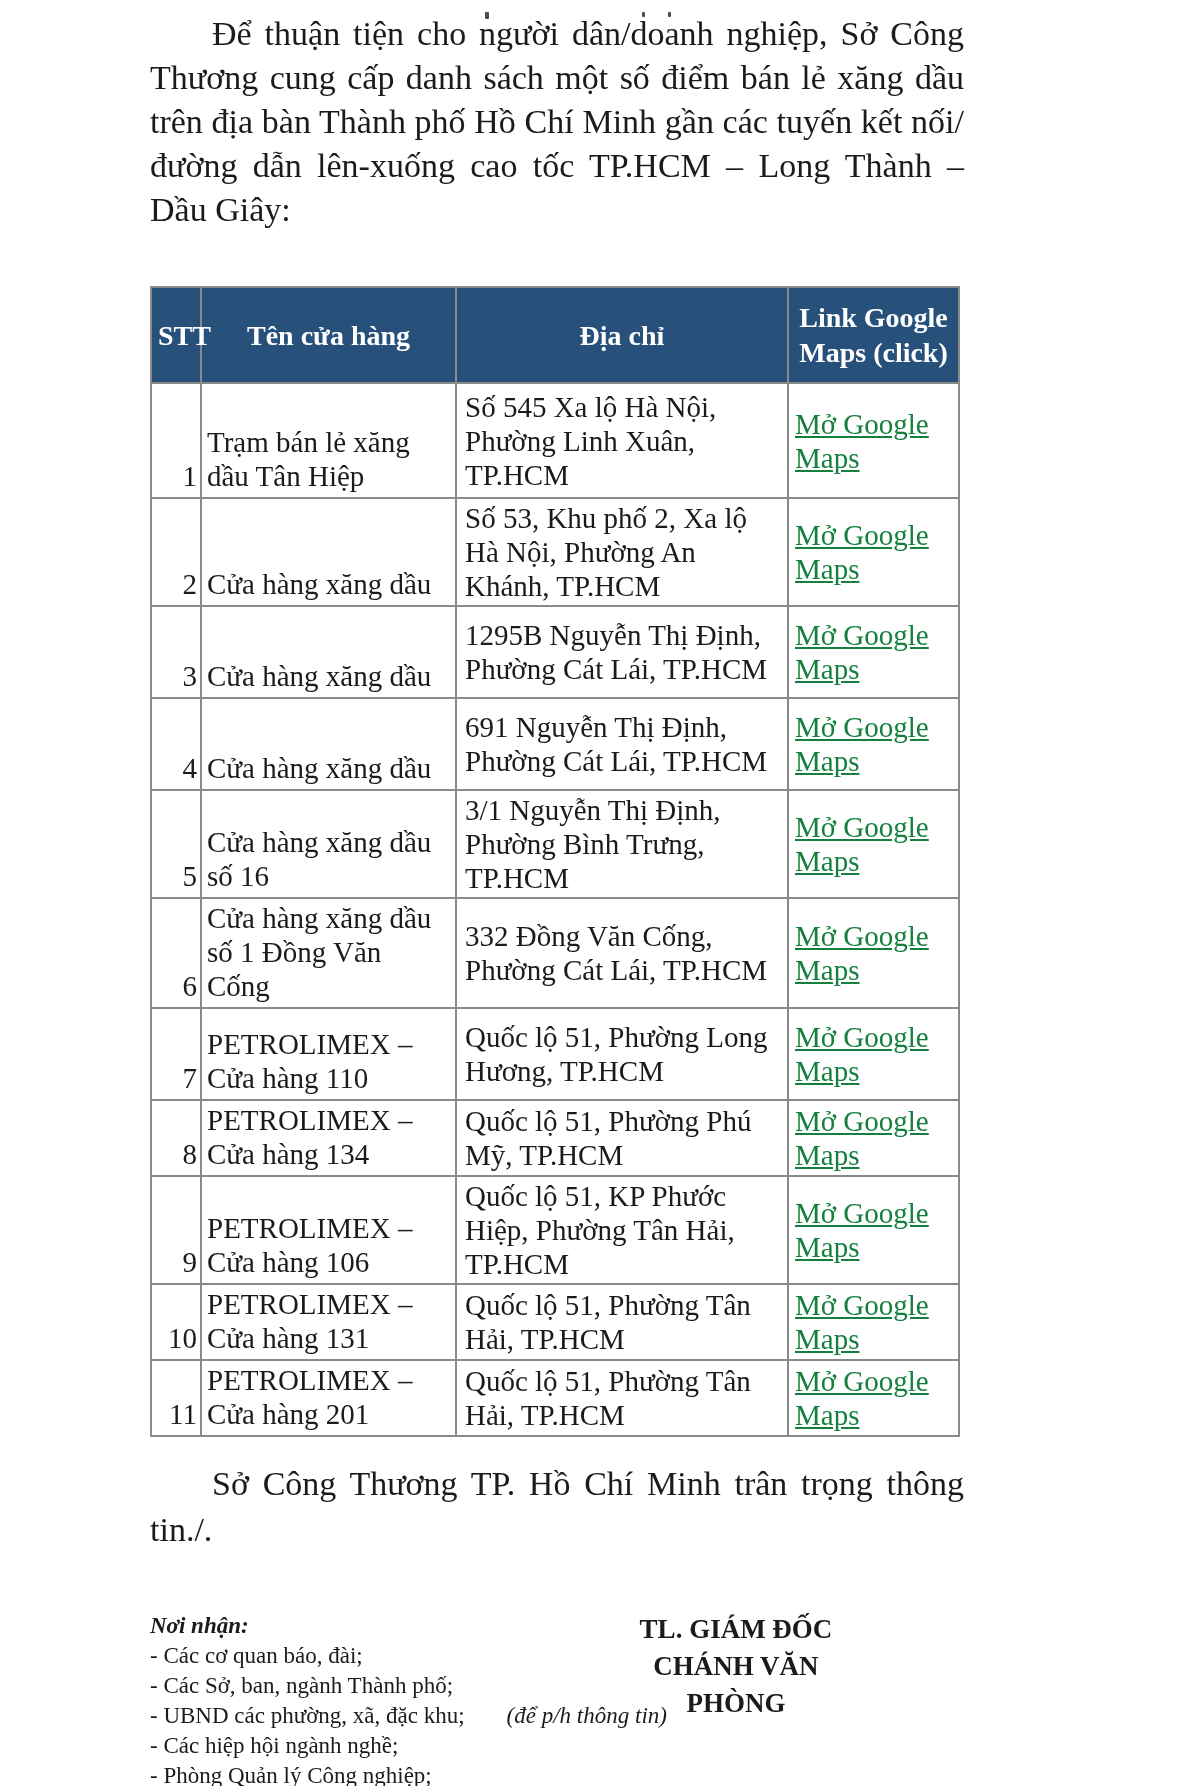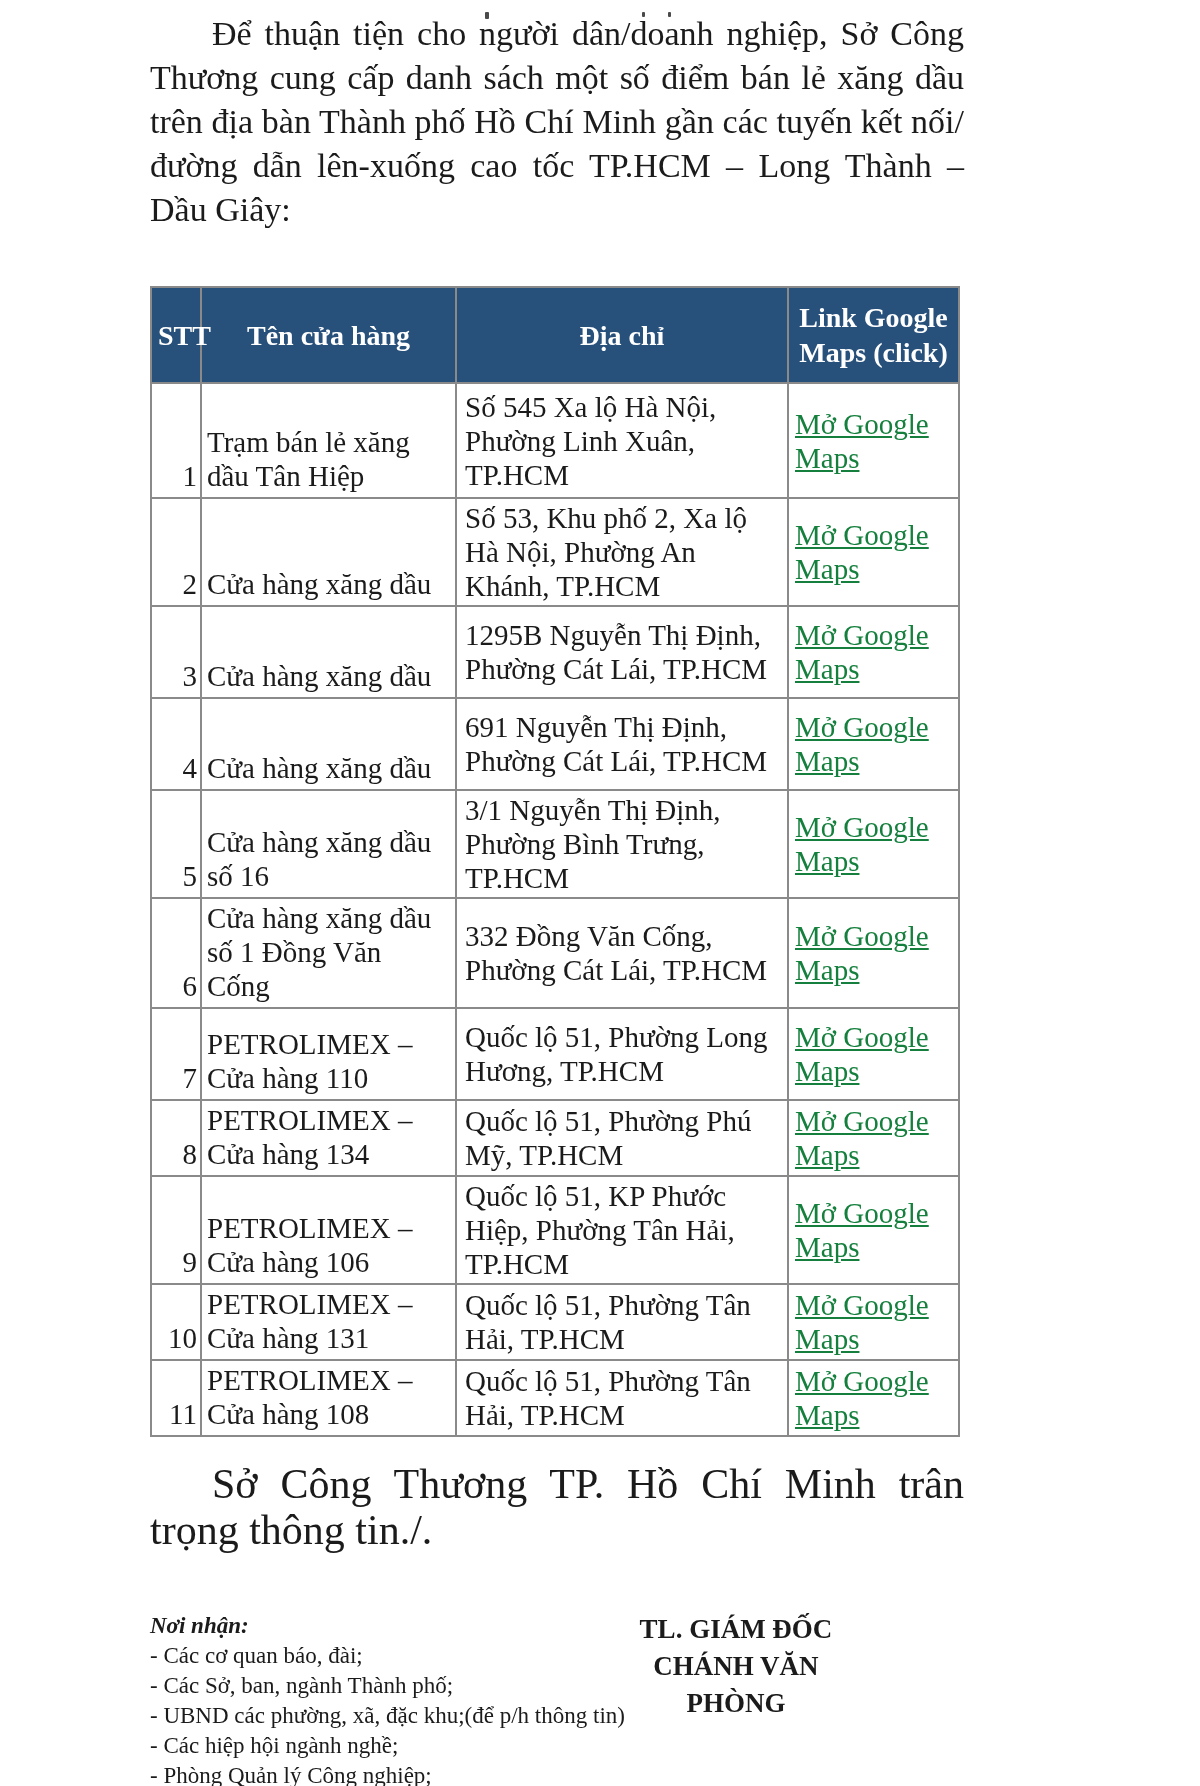--- a/index.html
+++ b/index.html
@@ -80,21 +80,21 @@
   td.linkcell {
     vertical-align: middle;
     padding: 2px 4px 2px 6px;
   }
   td.linkcell a {
     color: #15803d;
     text-decoration: underline;
     cursor: pointer;
   }
   .closing {
-    font-size: 42px;
+    font-size: 34px;
     line-height: 46px;
     text-align: justify;
     text-indent: 62px;
     margin: 24px 0 0 0;
   }
   .footer {
     display: flex;
     align-items: flex-start;
     margin-top: 58px;
   }
@@ -105,20 +105,22 @@
   }
   .rec-title {
     font-weight: bold;
     font-style: italic;
   }
   .rec-line {
     display: flex;
     white-space: nowrap;
   }
   .rec-note {
+    margin-left: 42px;
+    font-style: italic;
   }
   .sign-block {
     margin-left: auto;
     margin-right: 112px;
     text-align: center;
     font-weight: bold;
     font-size: 27px;
     line-height: 37px;
   }
 </style>
@@ -208,21 +210,21 @@
             <td class="linkcell"><a href="#">Mở Google Maps</a></td>
           </tr>
           <tr class="r-compact">
             <td class="stt">10</td>
             <td class="name">PETROLIMEX – Cửa hàng 131</td>
             <td class="addr">Quốc lộ 51, Phường Tân Hải, TP.HCM</td>
             <td class="linkcell"><a href="#">Mở Google Maps</a></td>
           </tr>
           <tr class="r-compact">
             <td class="stt">11</td>
-            <td class="name">PETROLIMEX – Cửa hàng 108</td>
+            <td class="name">PETROLIMEX – Cửa hàng 201</td>
             <td class="addr">Quốc lộ 51, Phường Tân Hải, TP.HCM</td>
             <td class="linkcell"><a href="#">Mở Google Maps</a></td>
           </tr>
         </tbody>
     </table>
 
     <p class="closing">Sở Công Thương TP. Hồ Chí Minh trân trọng thông tin./.</p>
 
     <div class="footer">
       <div class="recipients">

